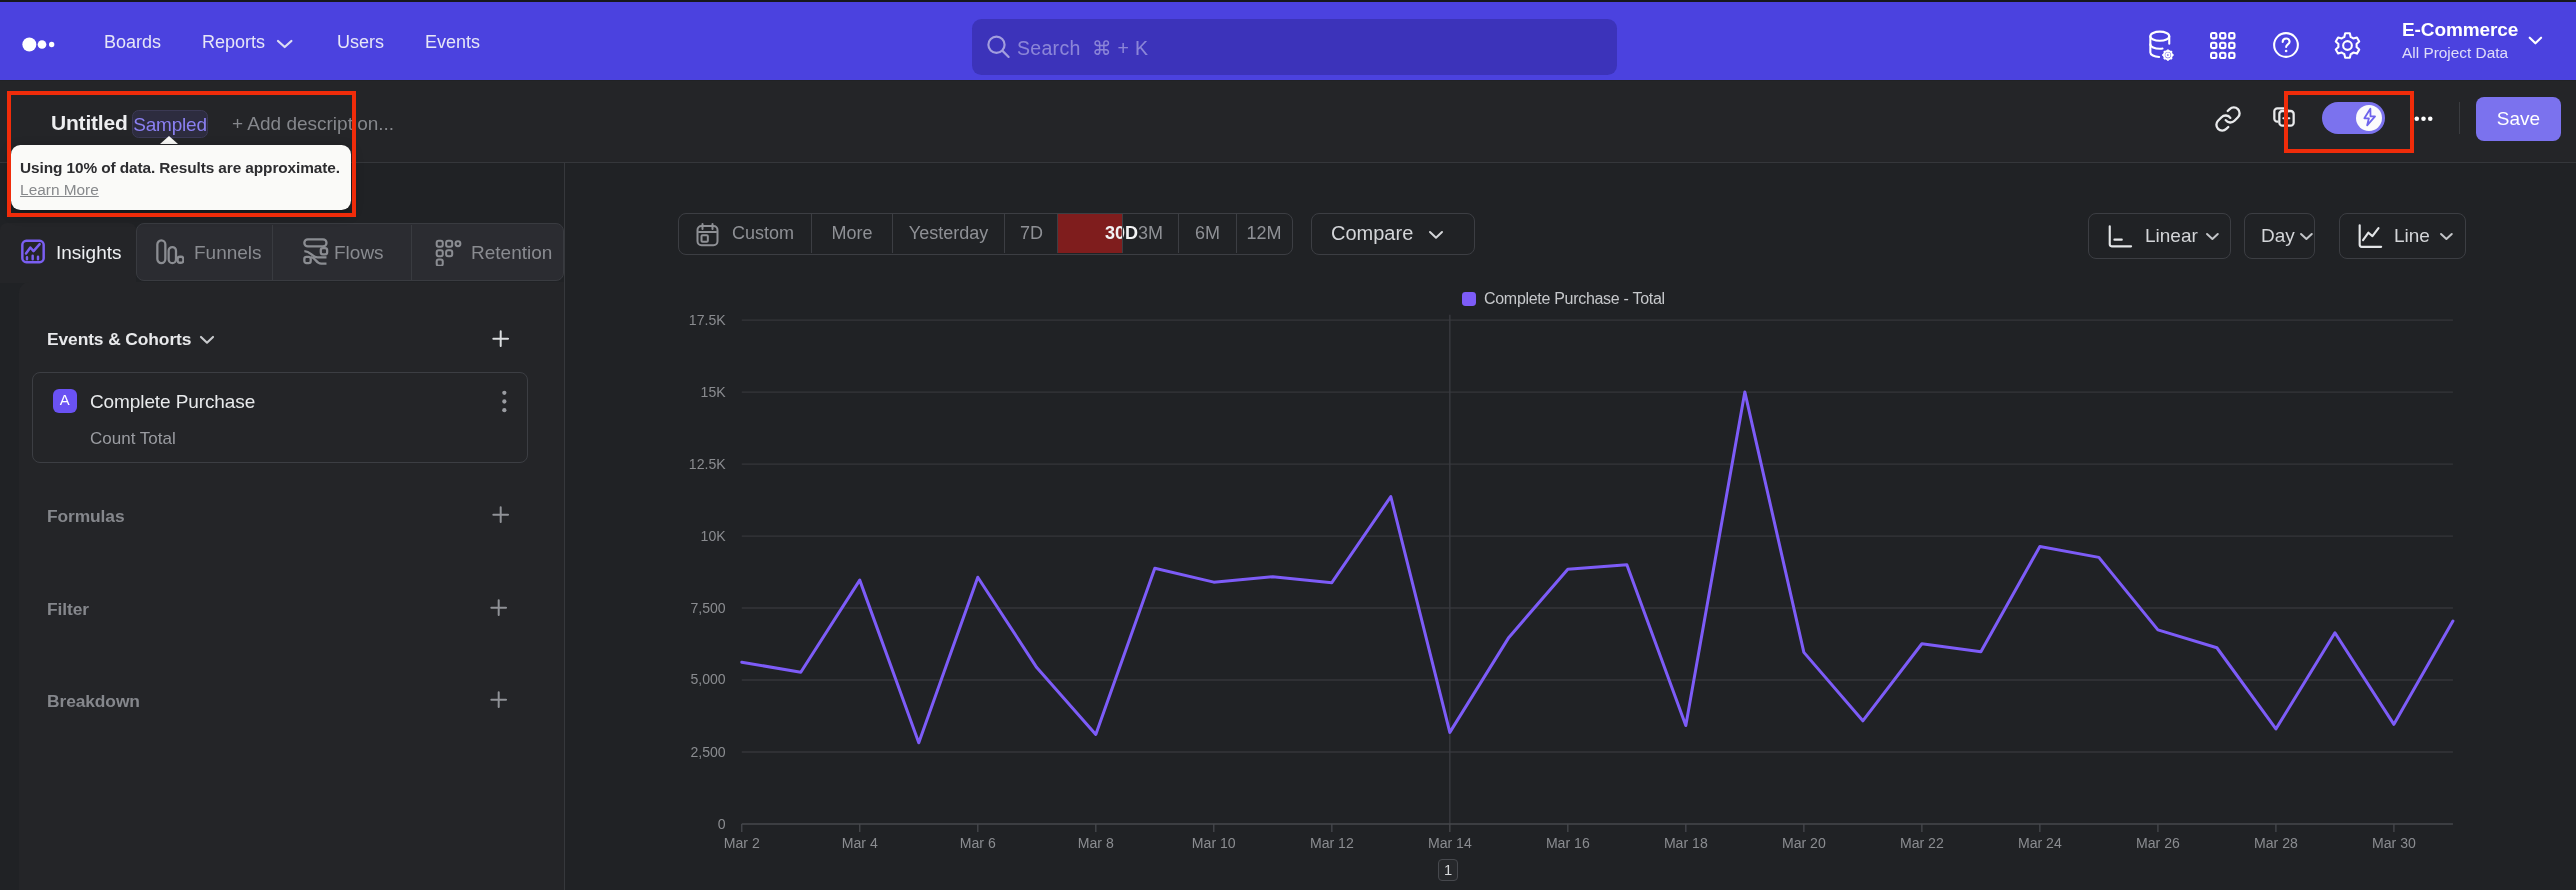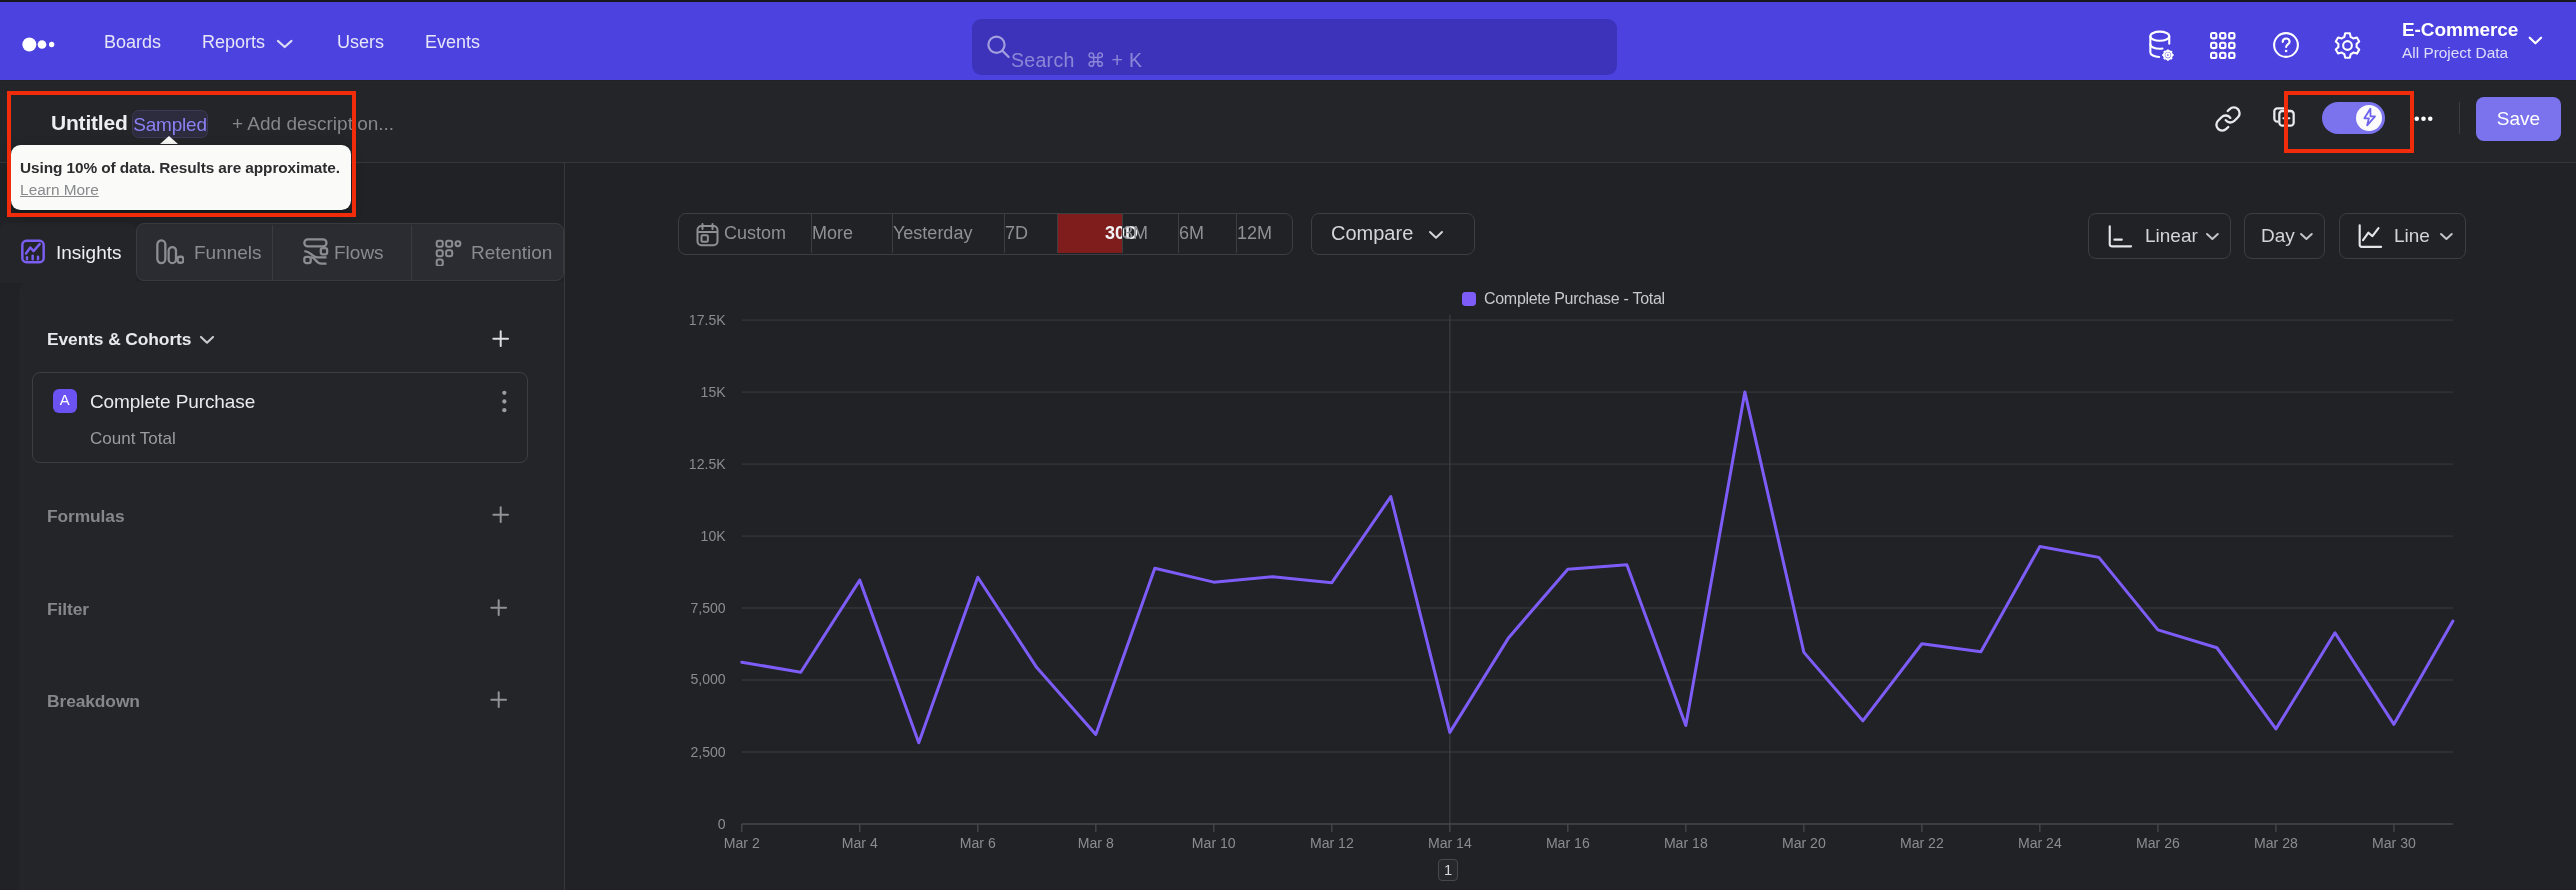--- a/index.html
+++ b/index.html
@@ -3,21 +3,21 @@
 <meta charset="utf-8">
 <style>
 * { margin:0; padding:0; box-sizing:border-box; }
 html,body { width:2576px; height:890px; overflow:hidden; background:#202225; font-family:"Liberation Sans", sans-serif; }
 .abs { position:absolute; }
 #page { position:relative; width:2576px; height:890px; }
 
 #nav { position:absolute; left:0; top:2px; width:2576px; height:78px; background:#4b42df; }
 .navitem { position:absolute; top:0; height:81px; line-height:81px; color:#e6e6f7; font-size:18px; }
 #search { position:absolute; left:972px; top:17px; width:645px; height:56px; background:rgba(22,16,90,0.28); border-radius:9.4px; }
-#search .stxt { position:absolute; left:39px; top:0; height:42px; line-height:58px; font-size:19.5px; color:rgba(225,224,248,0.48); letter-spacing:0.3px;margin-top:12px; }
+#search .stxt { position:absolute; left:45px; top:0; height:42px; line-height:58px; font-size:19.5px; color:rgba(225,224,248,0.48); letter-spacing:0.3px; }
 
 #bar2 { position:absolute; left:0; top:81px; width:2576px; height:82px; background:#242528; border-bottom:1.3px solid #35373b; }
 #untitled { position:absolute; left:51px; top:111px; font-size:21px; font-weight:700; color:#edeef0; letter-spacing:-0.2px; }
 #sampled { position:absolute; left:132px; top:110px; width:76px; height:28px; background:#2d2c3f; border:1.3px solid #3b3954; border-radius:6.7px; text-align:center; line-height:27px; font-size:19px; color:#8b80f2; letter-spacing:-0.2px; }
 #adddesc { position:absolute; left:232px; top:113px; font-size:19px; color:#85878c; }
 #toggle { position:absolute; left:2322px; top:102px; width:63px; height:32px; background:#7b72ee; border-radius:16px; }
 #toggle .knob { position:absolute; right:2.7px; top:2.7px; width:26px; height:26px; background:#fbfbfc; border-radius:50%; }
 #savebtn { position:absolute; left:2476px; top:97px; width:85px; height:44px; background:#7b72ee; border-radius:8px; color:#fff; font-size:19px; text-align:center; line-height:44px; }
 .vdiv { position:absolute; left:2459px; top:102px; width:1.3px; height:32px; background:#3a3c40; }
 
@@ -30,21 +30,21 @@
 #tab-insights { position:absolute; left:0; top:223px; height:60px; width:136px; background:#242528; border-radius:6.7px 6.7px 0 0; }
 #sidepanel { position:absolute; left:19px; top:282px; width:545px; height:608px; background:#242528; border-radius:10.7px 0 0 0; }
 .tabtxt { position:absolute; top:225px; height:56px; line-height:56px; font-size:19px; color:#898b90; }
 
 .sbhead { position:absolute; font-size:17.4px; font-weight:700; color:#e8e9eb; letter-spacing:-0.1px; }
 .sbsec { position:absolute; font-size:17.4px; font-weight:700; color:#85878c; letter-spacing:-0.1px; }
 #card { position:absolute; left:32px; top:372px; width:496px; height:91px; border:1.3px solid #3c3e43; border-radius:8px; }
 #abadge { position:absolute; left:53px; top:389px; width:23.5px; height:23.5px; background:#6a52f3; border-radius:6px; color:#fff; font-size:14.8px; text-align:center; line-height:23.5px; }
 
 #seggroup { position:absolute; left:678px; top:213px; width:615px; height:42px; border:1.3px solid #3c3e43; border-radius:8px; }
-.seg { position:absolute; top:0; height:39px; line-height:39px; text-align:left; font-size:18px; color:#8e9095; border-left:1.3px solid #3c3e43; }
+.seg { position:absolute; top:0; height:39px; line-height:39px; text-align:center; font-size:18px; color:#8e9095; border-left:1.3px solid #3c3e43; }
 .seg.first { border-left:none; }
 .seg.active { background:#7f1d1d; color:#f2f3f4; font-weight:700;padding-left:47px; }
 .ctlbtn { position:absolute; top:213px; height:46px; border:1.3px solid #3c3e43; border-radius:8px; color:#d3d5d8; font-size:19px; }
 
 #legend { position:absolute; left:1462px; top:292px; width:14px; height:14px; background:#7d5cf8; border-radius:3.4px; }
 #legendtxt { position:absolute; left:1484px; top:290px; font-size:16px; color:#c6c8cb; letter-spacing:-0.3px; }
 #pagebox { position:absolute; left:1438px; top:859px; width:20px; height:22px; border:1.3px solid #46484d; border-radius:4px; color:#d6d8da; font-size:14.8px; text-align:center; line-height:20px; background:#26282b; }
 </style>
 </head>
 <body>
@@ -238,21 +238,21 @@
 <div class="ctlbtn" style="left:2088px;width:143px">
   <svg class="abs" style="left:18px;top:10.7px" width="25.5" height="24" viewBox="0 0 38 36">
     <path d="M4 2 V29 a3 3 0 0 0 3 3 H36" fill="none" stroke="#e3e5e7" stroke-width="3.2" stroke-linecap="round"></path>
     <path d="M11 22 H22" stroke="#e3e5e7" stroke-width="3.2" stroke-linecap="round"></path>
   </svg>
   <span class="abs" style="left:56px;top:0;line-height:44px">Linear</span>
   <svg class="abs" style="left:116px;top:18px" width="14.8" height="9.4" viewBox="0 0 22 14">
         <path d="M3 3 L11 10.5 L19 3" stroke="#c3c5c8" stroke-width="3" fill="none" stroke-linecap="round" stroke-linejoin="round"></path>
       </svg>
 </div>
-<div class="ctlbtn" style="left:2244px;width:81px">
+<div class="ctlbtn" style="left:2244px;width:71px">
   <span class="abs" style="left:16px;top:0;line-height:44px">Day</span>
   <svg class="abs" style="left:54px;top:18px" width="14.8" height="9.4" viewBox="0 0 22 14">
         <path d="M3 3 L11 10.5 L19 3" stroke="#c3c5c8" stroke-width="3" fill="none" stroke-linecap="round" stroke-linejoin="round"></path>
       </svg>
 </div>
 <div class="ctlbtn" style="left:2339px;width:127px">
   <svg class="abs" style="left:17.4px;top:10px" width="25.5" height="25.5" viewBox="0 0 38 38">
     <path d="M4 2 V31 a3 3 0 0 0 3 3 H36" fill="none" stroke="#e3e5e7" stroke-width="3.2" stroke-linecap="round"></path>
     <path d="M9 24 L17 13 L23 18 L32 6" fill="none" stroke="#e3e5e7" stroke-width="3.2" stroke-linecap="round" stroke-linejoin="round"></path>
   </svg>

